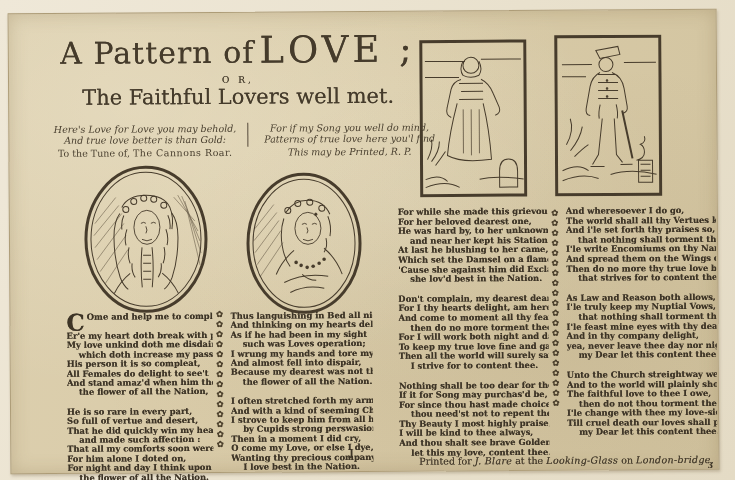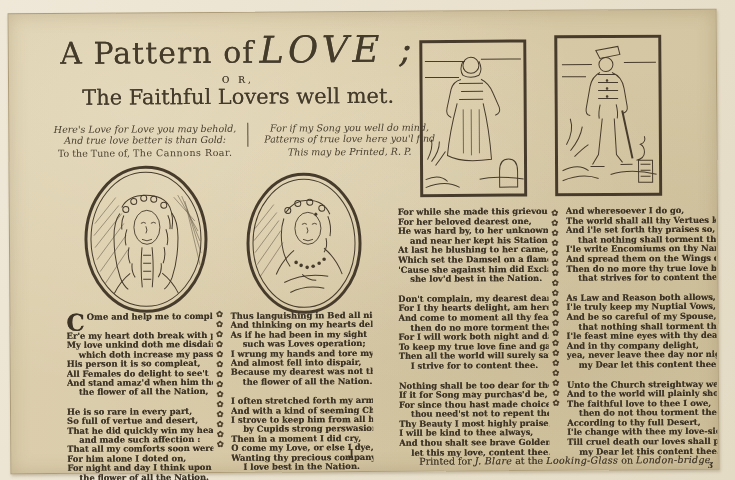--- a/index.html
+++ b/index.html
@@ -21,21 +21,21 @@
       radial-gradient(ellipse at 55% 40%, rgba(255,255,240,.12), rgba(0,0,0,0) 50%),
       linear-gradient(100deg,#dccfae 0%,#d9cba8 40%,#d3c5a1 100%);
     border:1px solid #ad9c77;
     box-shadow: inset 0 0 18px rgba(120,95,55,.25), 1px 2px 3px rgba(90,70,40,.25);
   }
   .soft{text-shadow:0 0 .5px rgba(64,55,42,.8);}
   .abs{position:absolute;}
 
   .title-wrap{left:26px;top:16px;width:406px;text-align:center;}
   .title-main{font-size:30px;letter-spacing:1px;color:#453b2b;}
-  .title-love{font-size:37px;letter-spacing:4px;color:#453b2b;font-style:italic;}
+  .title-love{font-size:37px;letter-spacing:4px;color:#453b2b;}
   .or-line{left:26px;top:62px;width:406px;text-align:center;font-size:9px;letter-spacing:3px;color:#4a4030;}
   .subtitle{left:26px;top:72px;width:406px;text-align:center;font-size:21px;color:#453b2b;}
 
   .epigraph{left:38px;top:110px;width:400px;display:flex;}
   .epi-col{flex:1;font-style:italic;font-size:9.5px;line-height:11px;color:#4a4030;text-align:center;}
   .epi-divider{width:1px;background:#55493a;height:24px;margin:0 4px;}
   .tune-line{margin-top:2px;font-style:normal;font-size:9.5px;}
   .tune-name{font-weight:normal;letter-spacing:.5px;}
   .license-line{margin-top:2px;font-size:9.5px;}
 
@@ -347,33 +347,31 @@
         <div class="vline">And i'le set forth thy praises so,</div>
         <div class="vline indent">that nothing shall torment thee ;</div>
         <div class="vline">I'le write Encomiums on thy Name,</div>
         <div class="vline">And spread them on the Wings of fame,</div>
         <div class="vline">Then do no more thy true love blame,</div>
         <div class="vline indent">that strives for to content thee.</div>
       </div>
       <div class="stanza">
         <div class="vline">As Law and Reason both allows,</div>
         <div class="vline">I'le truly keep my Nuptial Vows,</div>
-        <div class="vline">And be so careful of my Spouse,</div>
         <div class="vline indent">that nothing shall torment thee ;</div>
         <div class="vline">I'le feast mine eyes with thy dear sight,</div>
         <div class="vline">And in thy company delight,</div>
         <div class="vline">yea, never leave thee day nor night,</div>
         <div class="vline indent">my Dear let this content thee.</div>
       </div>
       <div class="stanza">
         <div class="vline">Unto the Church streightway we'l go,</div>
         <div class="vline">And to the world will plainly show,</div>
         <div class="vline">The faithful love to thee I owe,</div>
         <div class="vline indent">then do not thou torment thee ;</div>
-        <div class="vline">According to thy full Desert,</div>
         <div class="vline">I'le change with thee my love-sick heart,</div>
         <div class="vline">Till cruel death our loves shall part,</div>
         <div class="vline indent">my Dear let this content thee.</div>
       </div>
     </div>
 
   <div class="abs mark" style="left:338px;top:435px;">J</div>
   <div class="abs mark" style="left:696px;top:450px;font-size:8px;">3</div>
 
   <div class="abs imprint soft" style="left:408px;top:444px;width:300px;">

